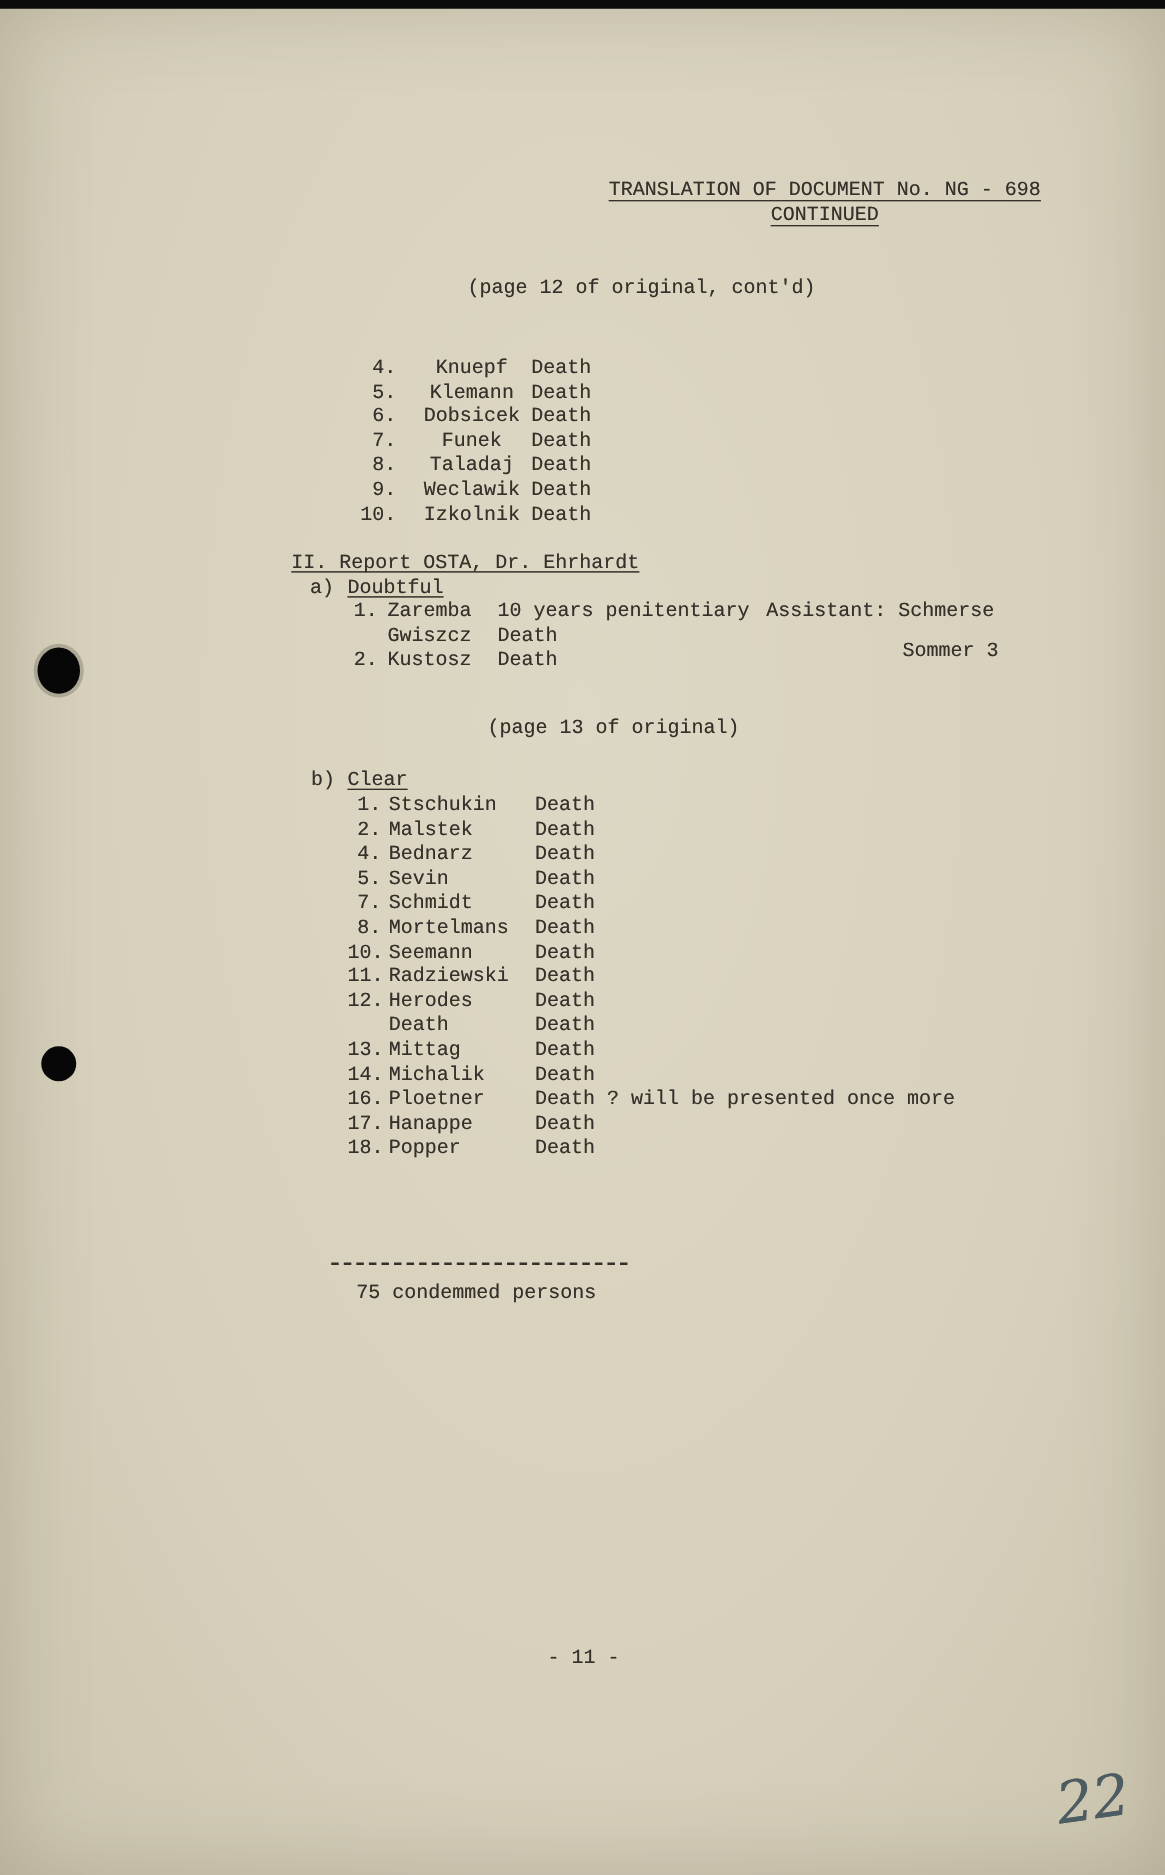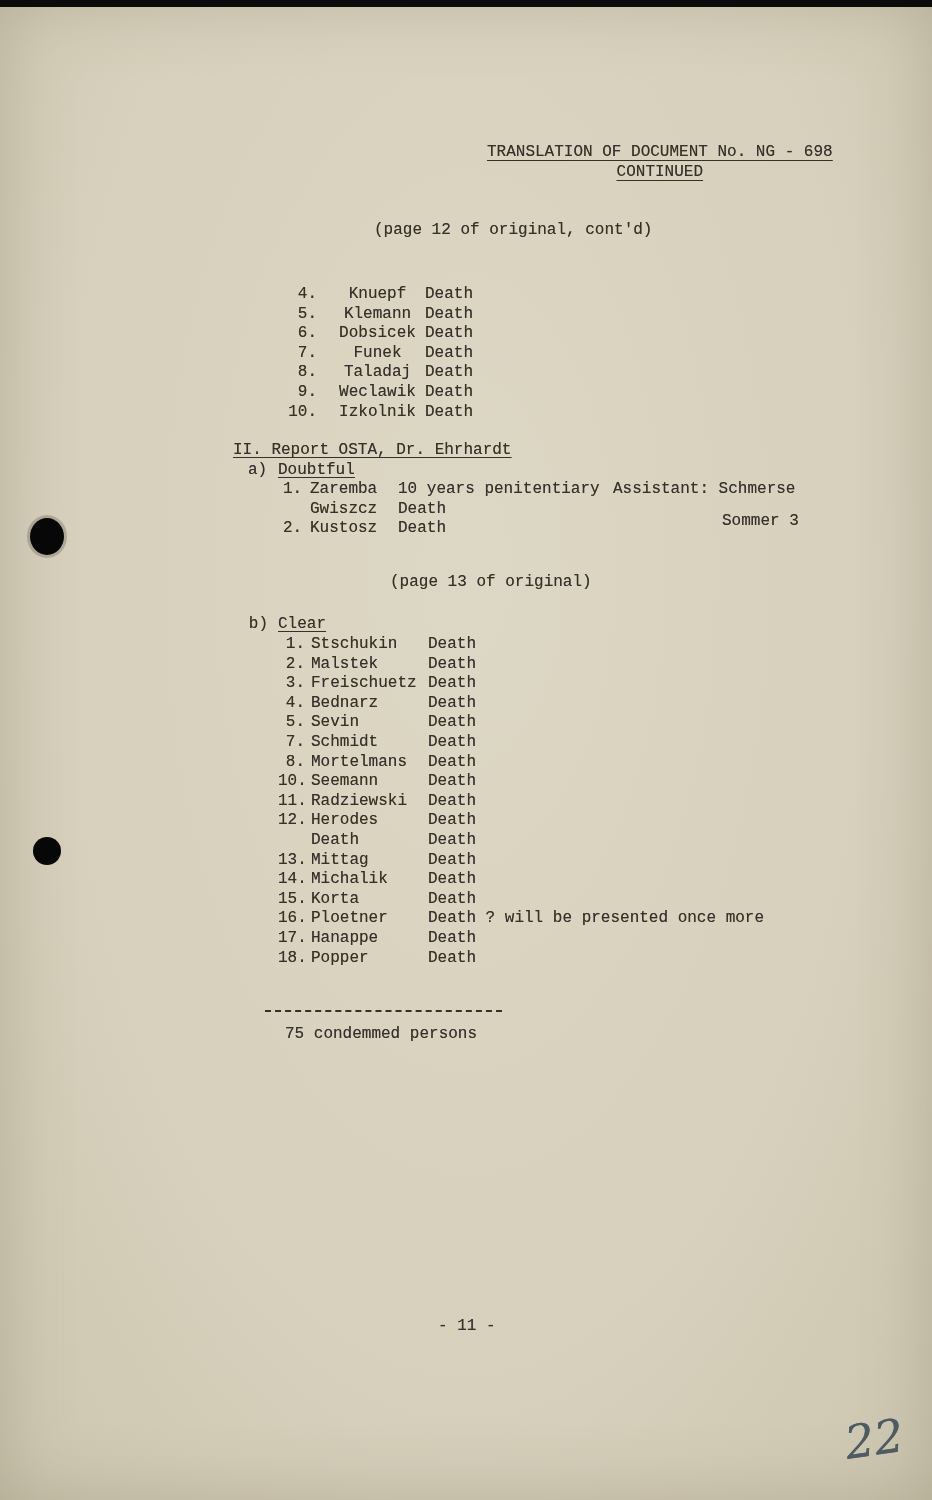--- a/index.html
+++ b/index.html
@@ -113,23 +113,20 @@
 
   <div class="abs listb" style="left:278px; top:635px;">
 
   <div class="row">
       <span class="num">1.</span><span class="name">Stschukin</span><span class="verdict">Death</span>
     </div>
       <div class="row">
       <span class="num">2.</span><span class="name">Malstek</span><span class="verdict">Death</span>
     </div>
       <div class="row">
-      <span class="num">3.</span><span class="name">Freischuetz</span><span class="verdict">Death</span>
-    </div>
-      <div class="row">
       <span class="num">4.</span><span class="name">Bednarz</span><span class="verdict">Death</span>
     </div>
       <div class="row">
       <span class="num">5.</span><span class="name">Sevin</span><span class="verdict">Death</span>
     </div>
       <div class="row">
       <span class="num">7.</span><span class="name">Schmidt</span><span class="verdict">Death</span>
     </div>
       <div class="row">
       <span class="num">8.</span><span class="name">Mortelmans</span><span class="verdict">Death</span>
@@ -146,23 +143,20 @@
       <div class="row">
       <span class="num"></span><span class="name">Death</span><span class="verdict">Death</span>
     </div>
       <div class="row">
       <span class="num">13.</span><span class="name">Mittag</span><span class="verdict">Death</span>
     </div>
       <div class="row">
       <span class="num">14.</span><span class="name">Michalik</span><span class="verdict">Death</span>
     </div>
       <div class="row">
-      <span class="num">15.</span><span class="name">Korta</span><span class="verdict">Death</span>
-    </div>
-      <div class="row">
       <span class="num">16.</span><span class="name">Ploetner</span><span class="verdict">Death ? will be presented once more</span>
     </div>
       <div class="row">
       <span class="num">17.</span><span class="name">Hanappe</span><span class="verdict">Death</span>
     </div>
       <div class="row">
       <span class="num">18.</span><span class="name">Popper</span><span class="verdict">Death</span>
     </div>
     </div>
 

